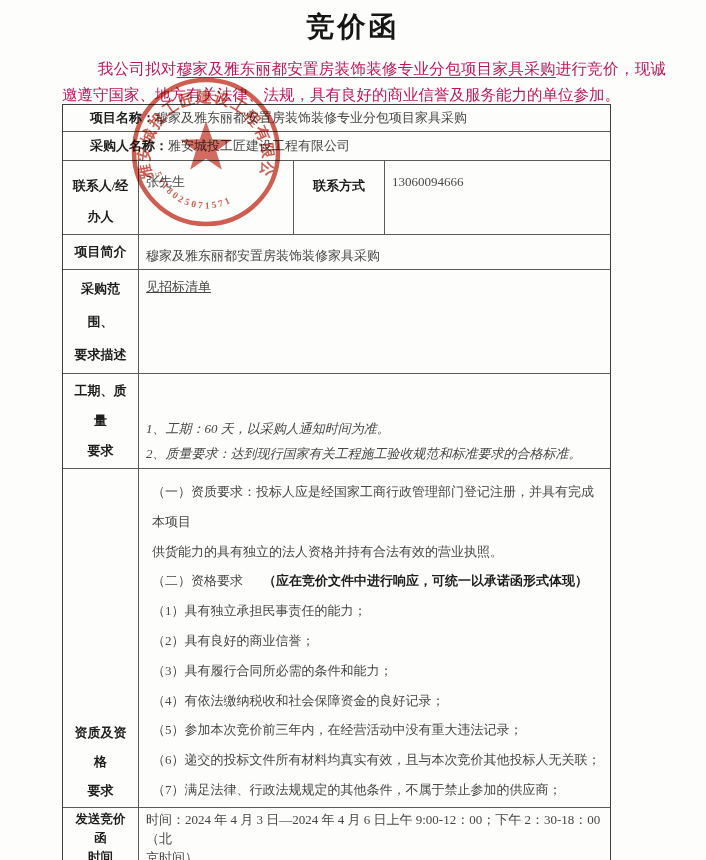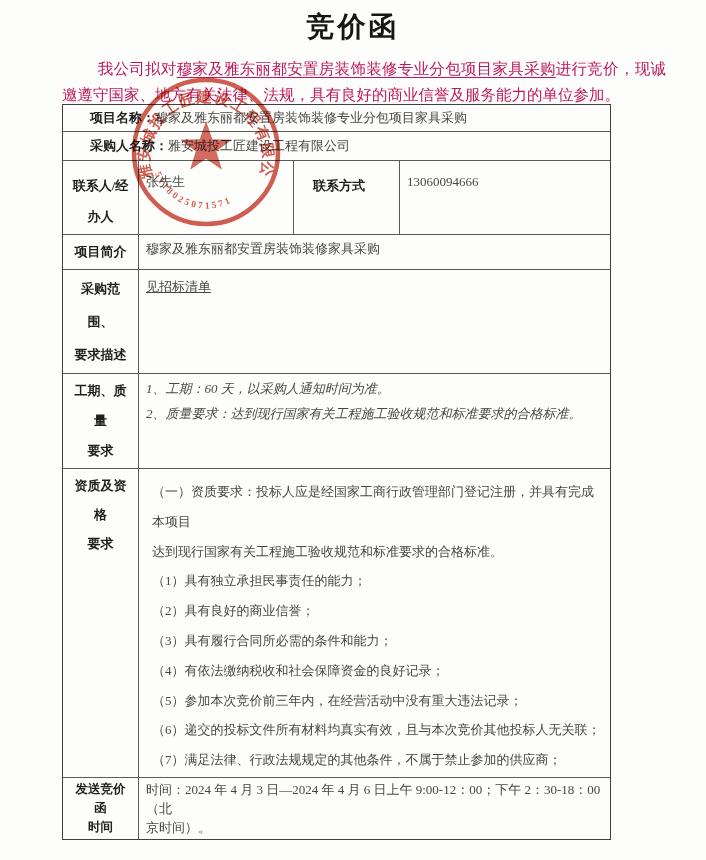--- a/index.html
+++ b/index.html
@@ -23,40 +23,40 @@
   
   .doc-table{
     position:absolute;left:62px;top:104px;width:549px;
     border:1.5px solid #3f3f3f;box-sizing:border-box;background:transparent;
   }
   .trow{display:flex;align-items:stretch;border-top:1px solid #5a5a5a;}
   .trow:first-child{border-top:none;}
   .tcell{box-sizing:border-box;padding:2px 7px;min-width:0;}
   .tcell + .tcell{border-left:1px solid #5a5a5a;}
   .tcell.label{
-    flex:0 0 75px;display:flex;flex-direction:column;justify-content:flex-start;
+    flex:0 0 75px;display:flex;flex-direction:column;justify-content:flex-end;
     align-items:center;text-align:center;
     font-weight:bold;font-size:13px;color:#1e1e1e;line-height:30px;
   }
   .tcell.value{flex:1 1 auto;font-size:13px;color:#474747;line-height:23px;
-    display:flex;flex-direction:column;justify-content:flex-start;}
+    display:flex;flex-direction:column;justify-content:flex-end;}
   .tcell.merged{flex:1 1 auto;display:flex;flex-direction:column;justify-content:center;
     font-size:13px;color:#474747;line-height:20px;}
   .tline{white-space:normal;}
   .tline .b{font-weight:bold;color:#1e1e1e;margin-left:20px;}
 
   
   [data-row-id="project-name"]{min-height:26px;}
   [data-row-id="purchaser-name"]{min-height:28px;}
   [data-row-id="contact"]{min-height:62px;}
   [data-row-id="contact"] .tcell{justify-content:flex-start;padding-top:9px;}
   [data-row-id="contact"] .tcell.label{line-height:31px;}
   [data-row-id="contact"] .tcell:nth-child(2){flex:0 0 155px;}
   [data-row-id="contact"] .tcell:nth-child(3){flex:0 0 91px;}
-  [data-row-id="contact"] .tcell:nth-child(4){flex:1 1 auto;margin-left:15px;}
+  [data-row-id="contact"] .tcell:nth-child(4){flex:1 1 auto;}
   [data-row-id="project-brief"]{min-height:30px;}
   [data-row-id="scope"]{min-height:58px;}
   [data-row-id="scope"] .tcell.label{line-height:33px;}
   [data-row-id="scope"] .tcell.value{justify-content:flex-start;padding-top:5px;text-decoration:underline;}
   [data-row-id="duration-quality"]{min-height:60px;}
   [data-row-id="duration-quality"] .tcell.value{line-height:25px;font-style:italic;}
   [data-row-id="qualification"]{min-height:296px;}
   [data-row-id="qualification"] .tcell.label{line-height:29px;}
   [data-row-id="qualification"] .tcell.value{line-height:29.8px;justify-content:flex-start;padding-top:8px;padding-left:13px;}
   [data-row-id="send-time"]{min-height:39px;}
@@ -131,21 +131,22 @@
           <div class="tline"><span>2、质量要求：达到现行国家有关工程施工验收规范和标准要求的合格标准。</span></div>
         </div>
       </div>
       <div class="trow" data-row-id="qualification">
         <div class="tcell label">
           <div class="tline"><span>资质及资格</span></div>
           <div class="tline"><span>要求</span></div>
         </div>
         <div class="tcell value">
           <div class="tline"><span>（一）资质要求：投标人应是经国家工商行政管理部门登记注册，并具有完成本项目</span></div>
-          <div class="tline"><span>达到现行国家有关工程施工验收规范和标准要求的合格标准。</span></div>
+          <div class="tline"><span>供货能力的具有独立的法人资格并持有合法有效的营业执照。</span></div>
+          <div class="tline"><span>（二）资格要求</span><span class="b">（应在竞价文件中进行响应，可统一以承诺函形式体现）</span></div>
           <div class="tline"><span>（1）具有独立承担民事责任的能力；</span></div>
           <div class="tline"><span>（2）具有良好的商业信誉；</span></div>
           <div class="tline"><span>（3）具有履行合同所必需的条件和能力；</span></div>
           <div class="tline"><span>（4）有依法缴纳税收和社会保障资金的良好记录；</span></div>
           <div class="tline"><span>（5）参加本次竞价前三年内，在经营活动中没有重大违法记录；</span></div>
           <div class="tline"><span>（6）递交的投标文件所有材料均真实有效，且与本次竞价其他投标人无关联；</span></div>
           <div class="tline"><span>（7）满足法律、行政法规规定的其他条件，不属于禁止参加的供应商；</span></div>
         </div>
       </div>
       <div class="trow" data-row-id="send-time">

